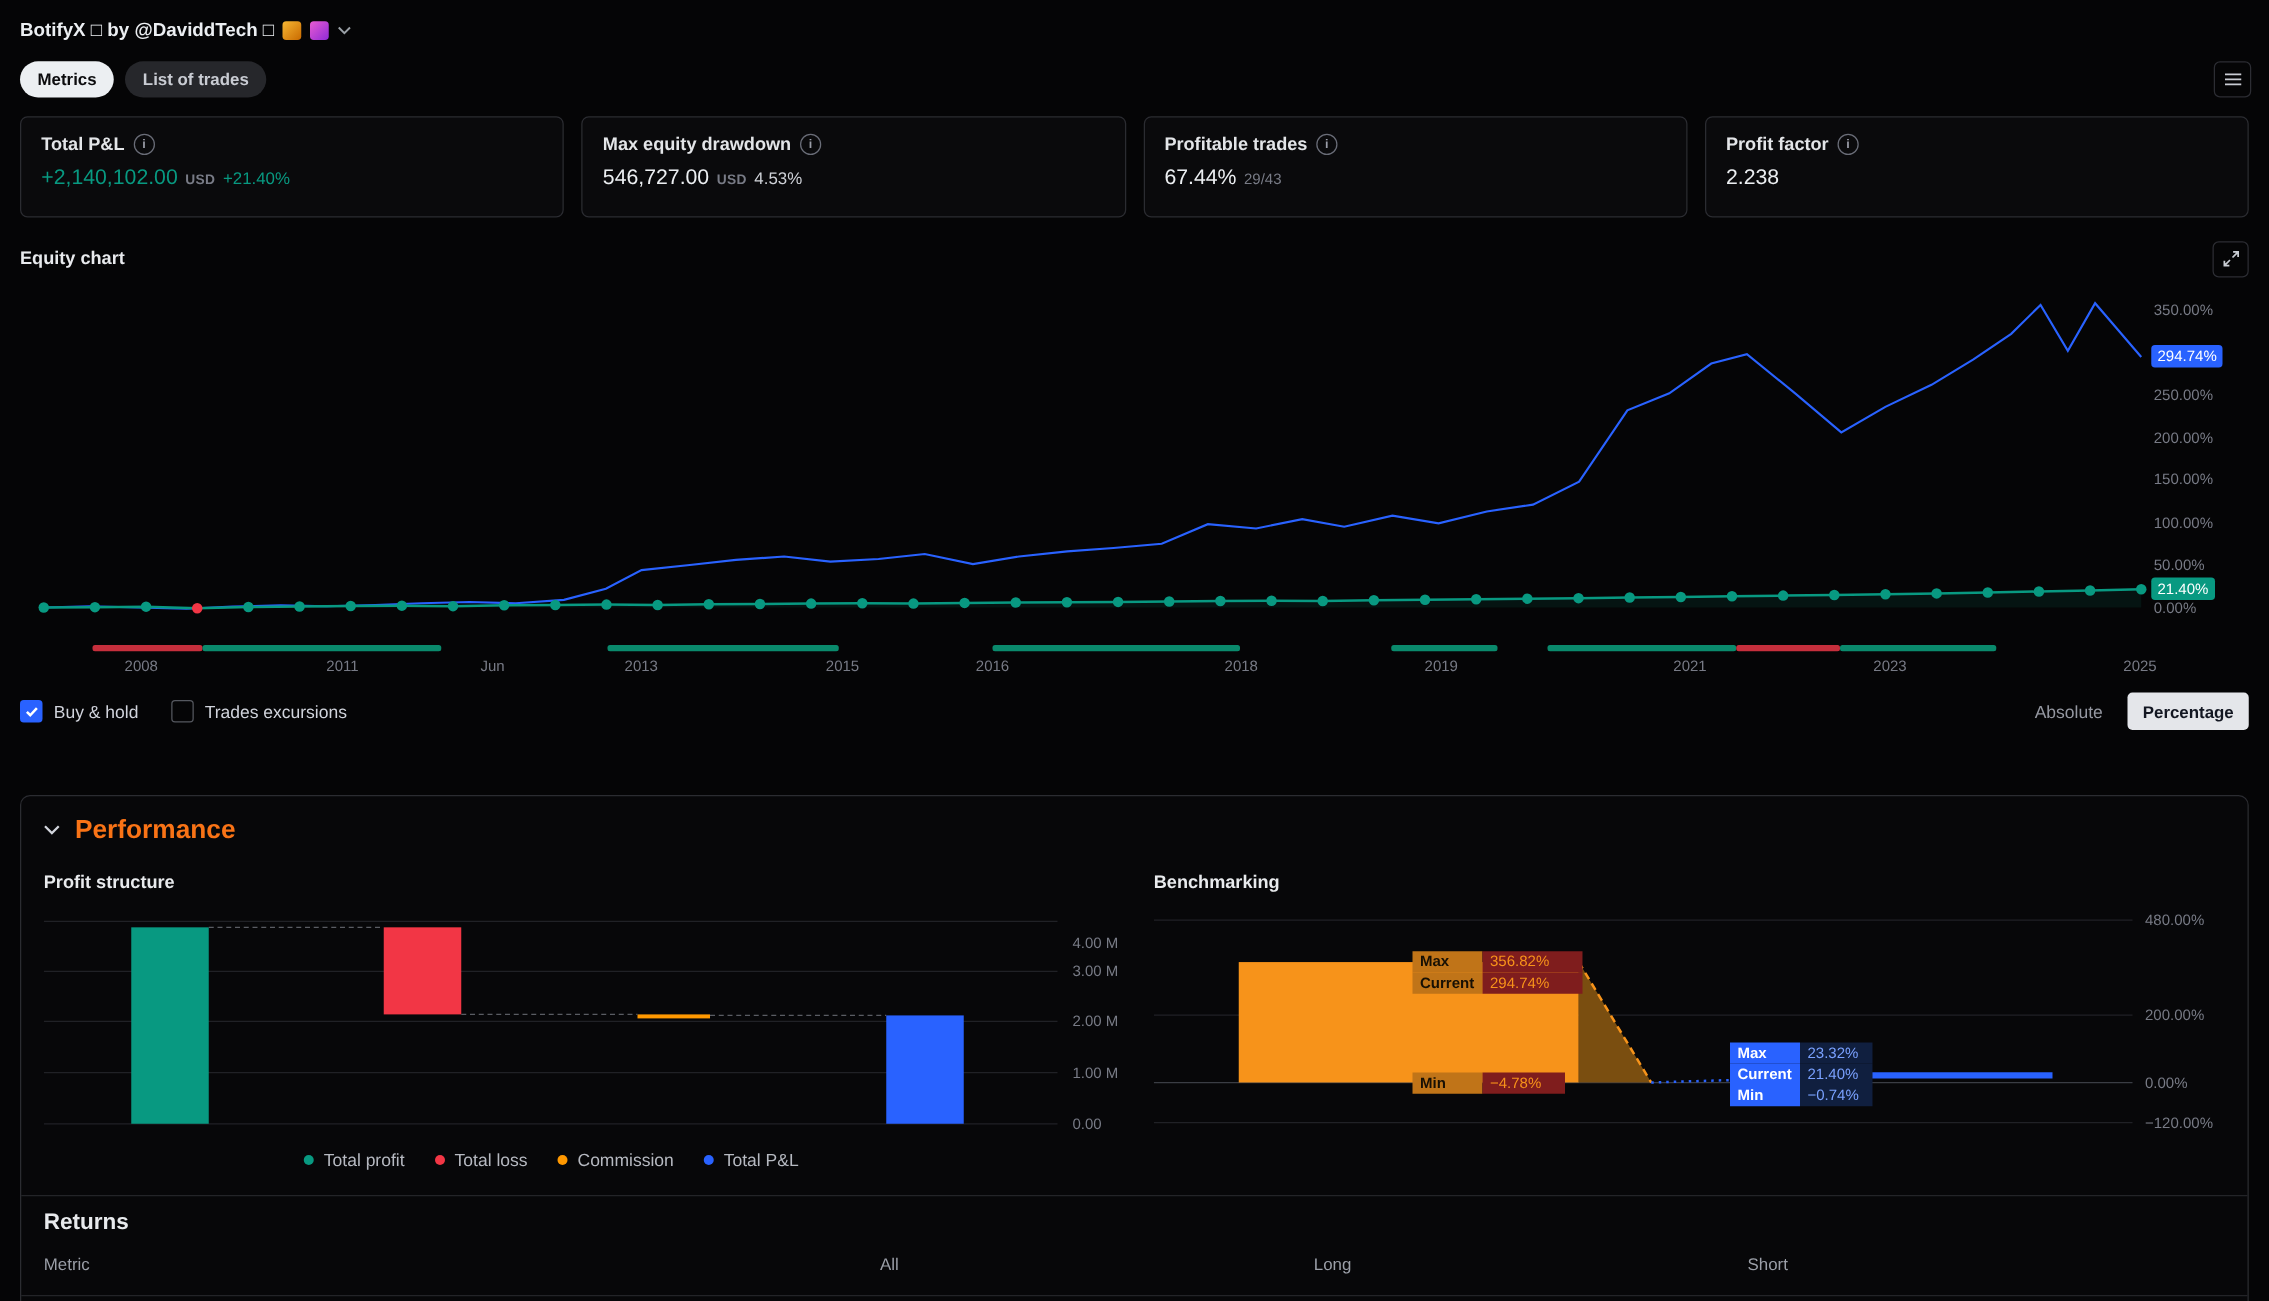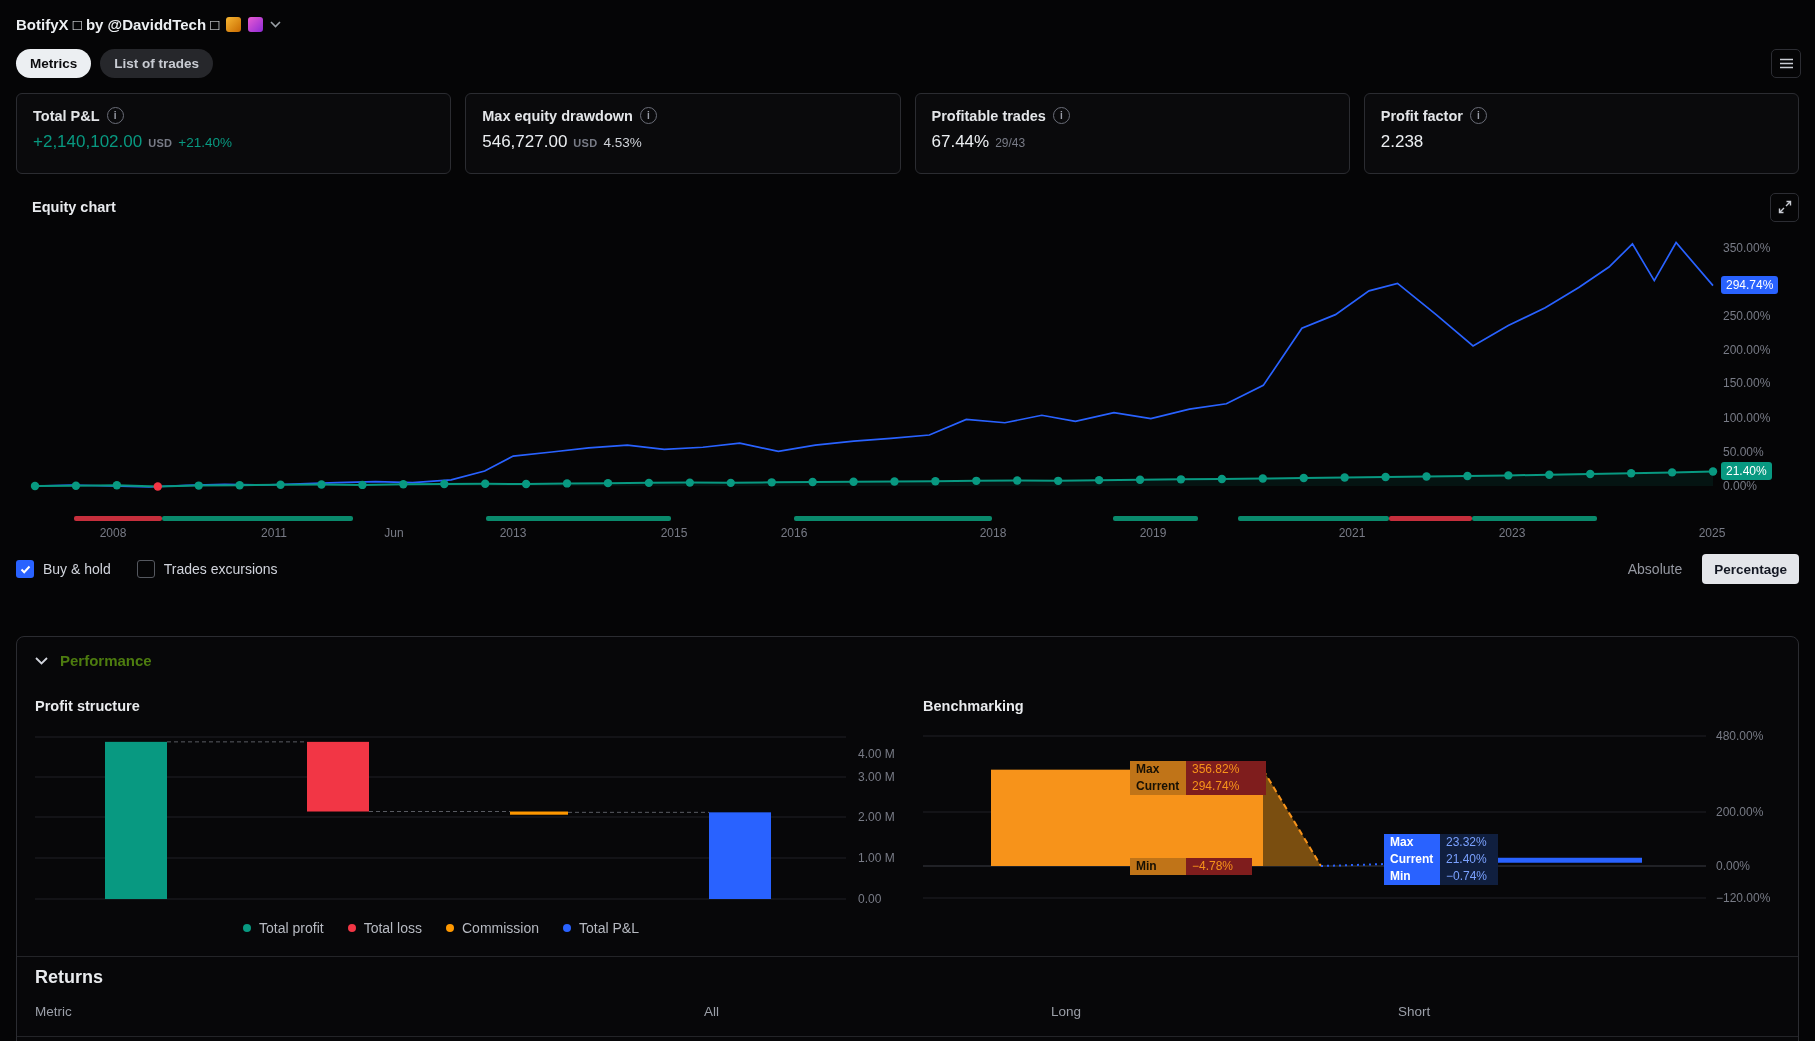--- a/index.html
+++ b/index.html
@@ -30,21 +30,21 @@
   .info-icon{width:15px;height:15px;border-radius:50%;border:1px solid #6a6d78;color:#9a9da8;font-size:10px;
     display:inline-flex;align-items:center;justify-content:center;flex:none;}
   .info-icon::before{content:"i";}
   .card-value-row{margin-top:8px;display:flex;align-items:baseline;gap:6px;font-size:17px;color:#eceff2;}
   .t-green{color:#089981;}
   .unit{font-size:11px;color:#787b86;font-weight:600;letter-spacing:.3px;}
   .extra{font-size:13.5px;}
   .extra.muted{color:#787b86;font-size:12px;}
   .extra.plain{color:#cfd2d8;}
   
-  .equity-head{display:flex;justify-content:space-between;align-items:center;padding:4px 16px 0;height:30px;margin-left:16px;}
+  .equity-head{display:flex;justify-content:space-between;align-items:center;padding:4px 16px 0;height:30px;}
   .section-label{font-size:14.5px;font-weight:700;color:#e8eaed;}
   .square-btn{width:29px;height:29px;border:1px solid #2c2d33;border-radius:5px;background:transparent;
     display:flex;align-items:center;justify-content:center;cursor:pointer;}
   #equity-area{position:relative;height:322px;margin-top:2px;}
   .ylab{position:absolute;left:1723px;transform:translateY(-50%);font-size:12px;color:#787b86;white-space:nowrap;}
   .ybadge{position:absolute;left:1721px;transform:translateY(-50%);font-size:12px;color:#fff;padding:2px 5px;border-radius:3px;white-space:nowrap;}
   .ybadge.blue{background:#2962ff;}
   .ybadge.green{background:#089981;}
   .xlab{position:absolute;top:302px;transform:translateX(-50%);font-size:12px;color:#787b86;}
   .tseg{position:absolute;top:292px;height:5px;border-radius:2px;}
@@ -56,21 +56,21 @@
   .box{width:18px;height:18px;border-radius:3px;box-sizing:border-box;flex:none;}
   .box.checked{background:#2962ff;display:flex;align-items:center;justify-content:center;}
   .box.unchecked{border:1.5px solid #55585f;background:transparent;}
   .right-controls{display:flex;align-items:center;gap:20px;}
   .absolute-label{color:#9598a1;font-size:14px;cursor:pointer;}
   .pct-btn{background:#e4e6ea;color:#131722;font-size:13.5px;font-weight:600;border:none;border-radius:4px;
     height:30px;padding:0 12px;cursor:pointer;font-family:inherit;}
   
   .panel{position:relative;margin:52px 16px 0;border:1px solid #2b2c31;border-radius:8px 8px 0 0;background:#070709;height:470px;box-sizing:border-box;}
   .perf-header{position:absolute;top:15px;left:18px;display:flex;align-items:center;gap:12px;cursor:pointer;}
-  .perf-title{font-size:15px;font-weight:700;color:#4d7c0f;}
+  .perf-title{font-size:21px;font-weight:700;color:#f97316;}
   .sub-label{position:absolute;font-size:14.5px;font-weight:700;color:#e8eaed;}
   #profit-chart{position:absolute;top:87px;left:18px;width:880px;height:192px;}
   #bench-chart{position:absolute;top:87px;left:906px;width:885px;height:192px;}
   .tick{position:absolute;font-size:12px;color:#787b86;transform:translateY(-50%);white-space:nowrap;}
   .legend{position:absolute;top:283px;display:flex;justify-content:center;gap:24px;font-size:14px;color:#b6b9c1;}
   #legend-profit{left:18px;width:812px;}
   #legend-bench{left:906px;width:790px;}
   .legend-item{display:flex;align-items:center;gap:8px;}
   .dot{width:8px;height:8px;border-radius:50%;flex:none;}
   

